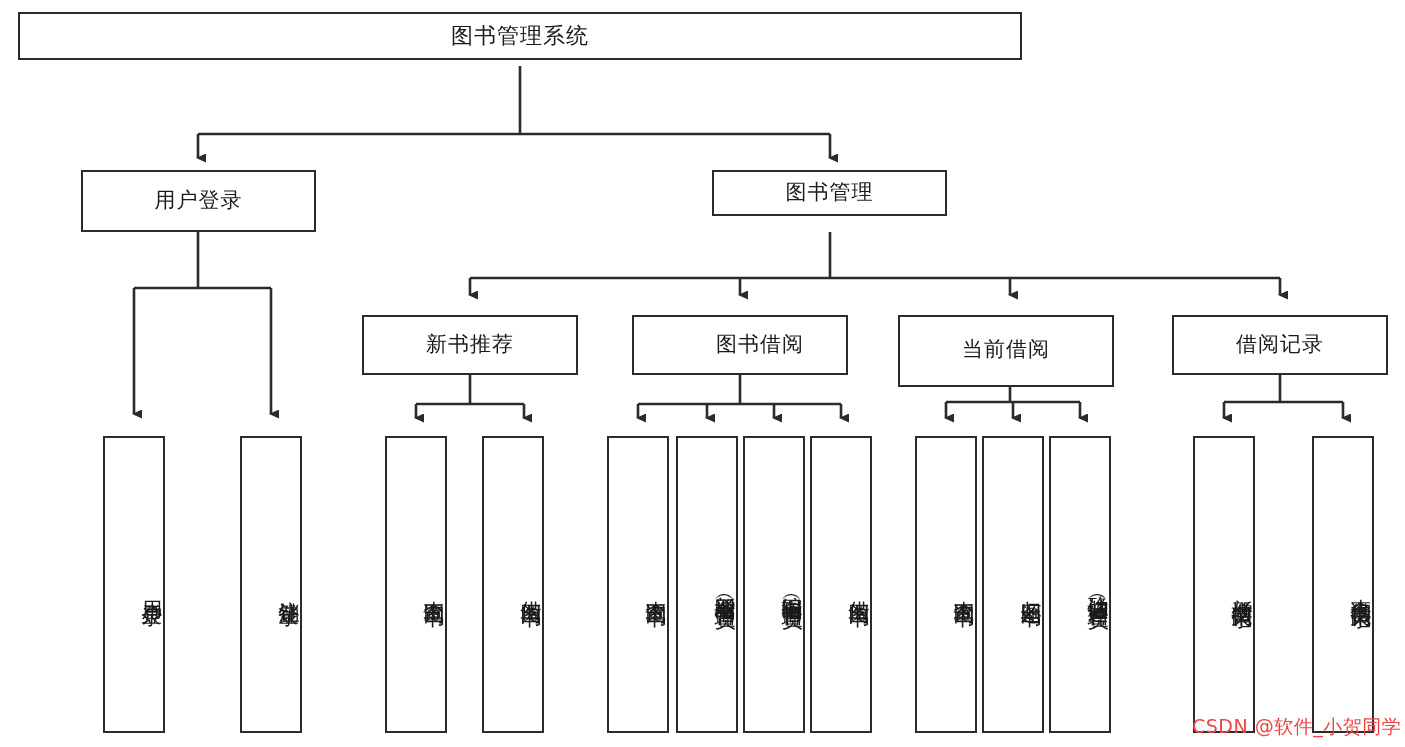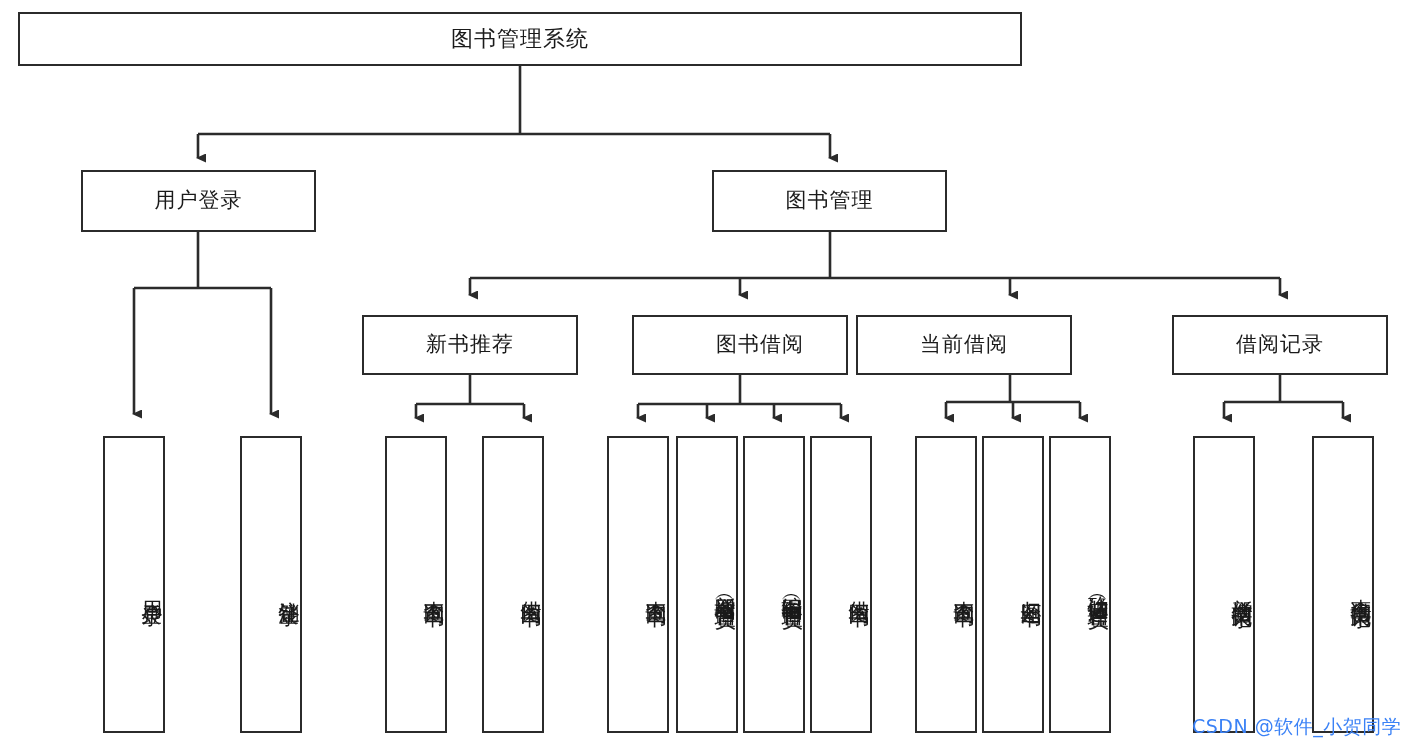--- a/index.html
+++ b/index.html
@@ -59,21 +59,21 @@
   }
   .node-v > span {
     writing-mode: vertical-rl;
     text-orientation: upright;
     -webkit-writing-mode: vertical-rl;
     display: block;
   }
   .watermark {
     position: absolute;
     font-size: 19px;
-    color: #3b82f6;
+    color: #ef4444;
     white-space: nowrap;
     letter-spacing: 0.5px;
   }
 </style>
 </head>
 <body>
 
 <div id="canvas">
 
   <svg class="connectors" viewBox="0 0 1405 747" xmlns="http://www.w3.org/2000/svg">
@@ -119,38 +119,38 @@
       <path d="M1013,402 L1013,418" marker-end="url(#arw)"></path>
       <path d="M1080,402 L1080,418" marker-end="url(#arw)"></path>
 
       <path d="M1280,375 L1280,402"></path>
       <path d="M1224,402 L1343,402"></path>
       <path d="M1224,402 L1224,418" marker-end="url(#arw)"></path>
       <path d="M1343,402 L1343,418" marker-end="url(#arw)"></path>
     </g>
   </svg>
 
-  <div class="node node-h node-root" style="left:18px; top:12px; width:1004px; height:54px;">
+  <div class="node node-h node-root" style="left:18px; top:12px; width:1004px; height:48px;">
     <span>图书管理系统</span>
   </div>
 
   <div class="node node-h" style="left:81px; top:170px; width:235px; height:62px;">
     <span>用户登录</span>
   </div>
-  <div class="node node-h" style="left:712px; top:170px; width:235px; height:62px;">
+  <div class="node node-h" style="left:712px; top:170px; width:235px; height:46px;">
     <span>图书管理</span>
   </div>
 
   <div class="node node-h" style="left:362px; top:315px; width:216px; height:60px;font-family:Liberation Serif, serif;">
     <span>新书推荐</span>
   </div>
   <div class="node node-h" style="left:632px; top:315px; width:216px; height:60px;padding-left:40px;">
     <span>图书借阅</span>
   </div>
-  <div class="node node-h" style="left:856px; top:315px; width:216px; height:60px;">
+  <div class="node node-h" style="left:898px; top:315px; width:216px; height:72px;font-family:Liberation Mono, monospace;">
     <span>当前借阅</span>
   </div>
   <div class="node node-h" style="left:1172px; top:315px; width:216px; height:60px;">
     <span>借阅记录</span>
   </div>
 
   <div class="node node-v" style="left:103px; top:436px; width:62px; height:297px;">
     <span>用户登录</span>
   </div>
   <div class="node node-v" style="left:240px; top:436px; width:62px; height:297px;">

